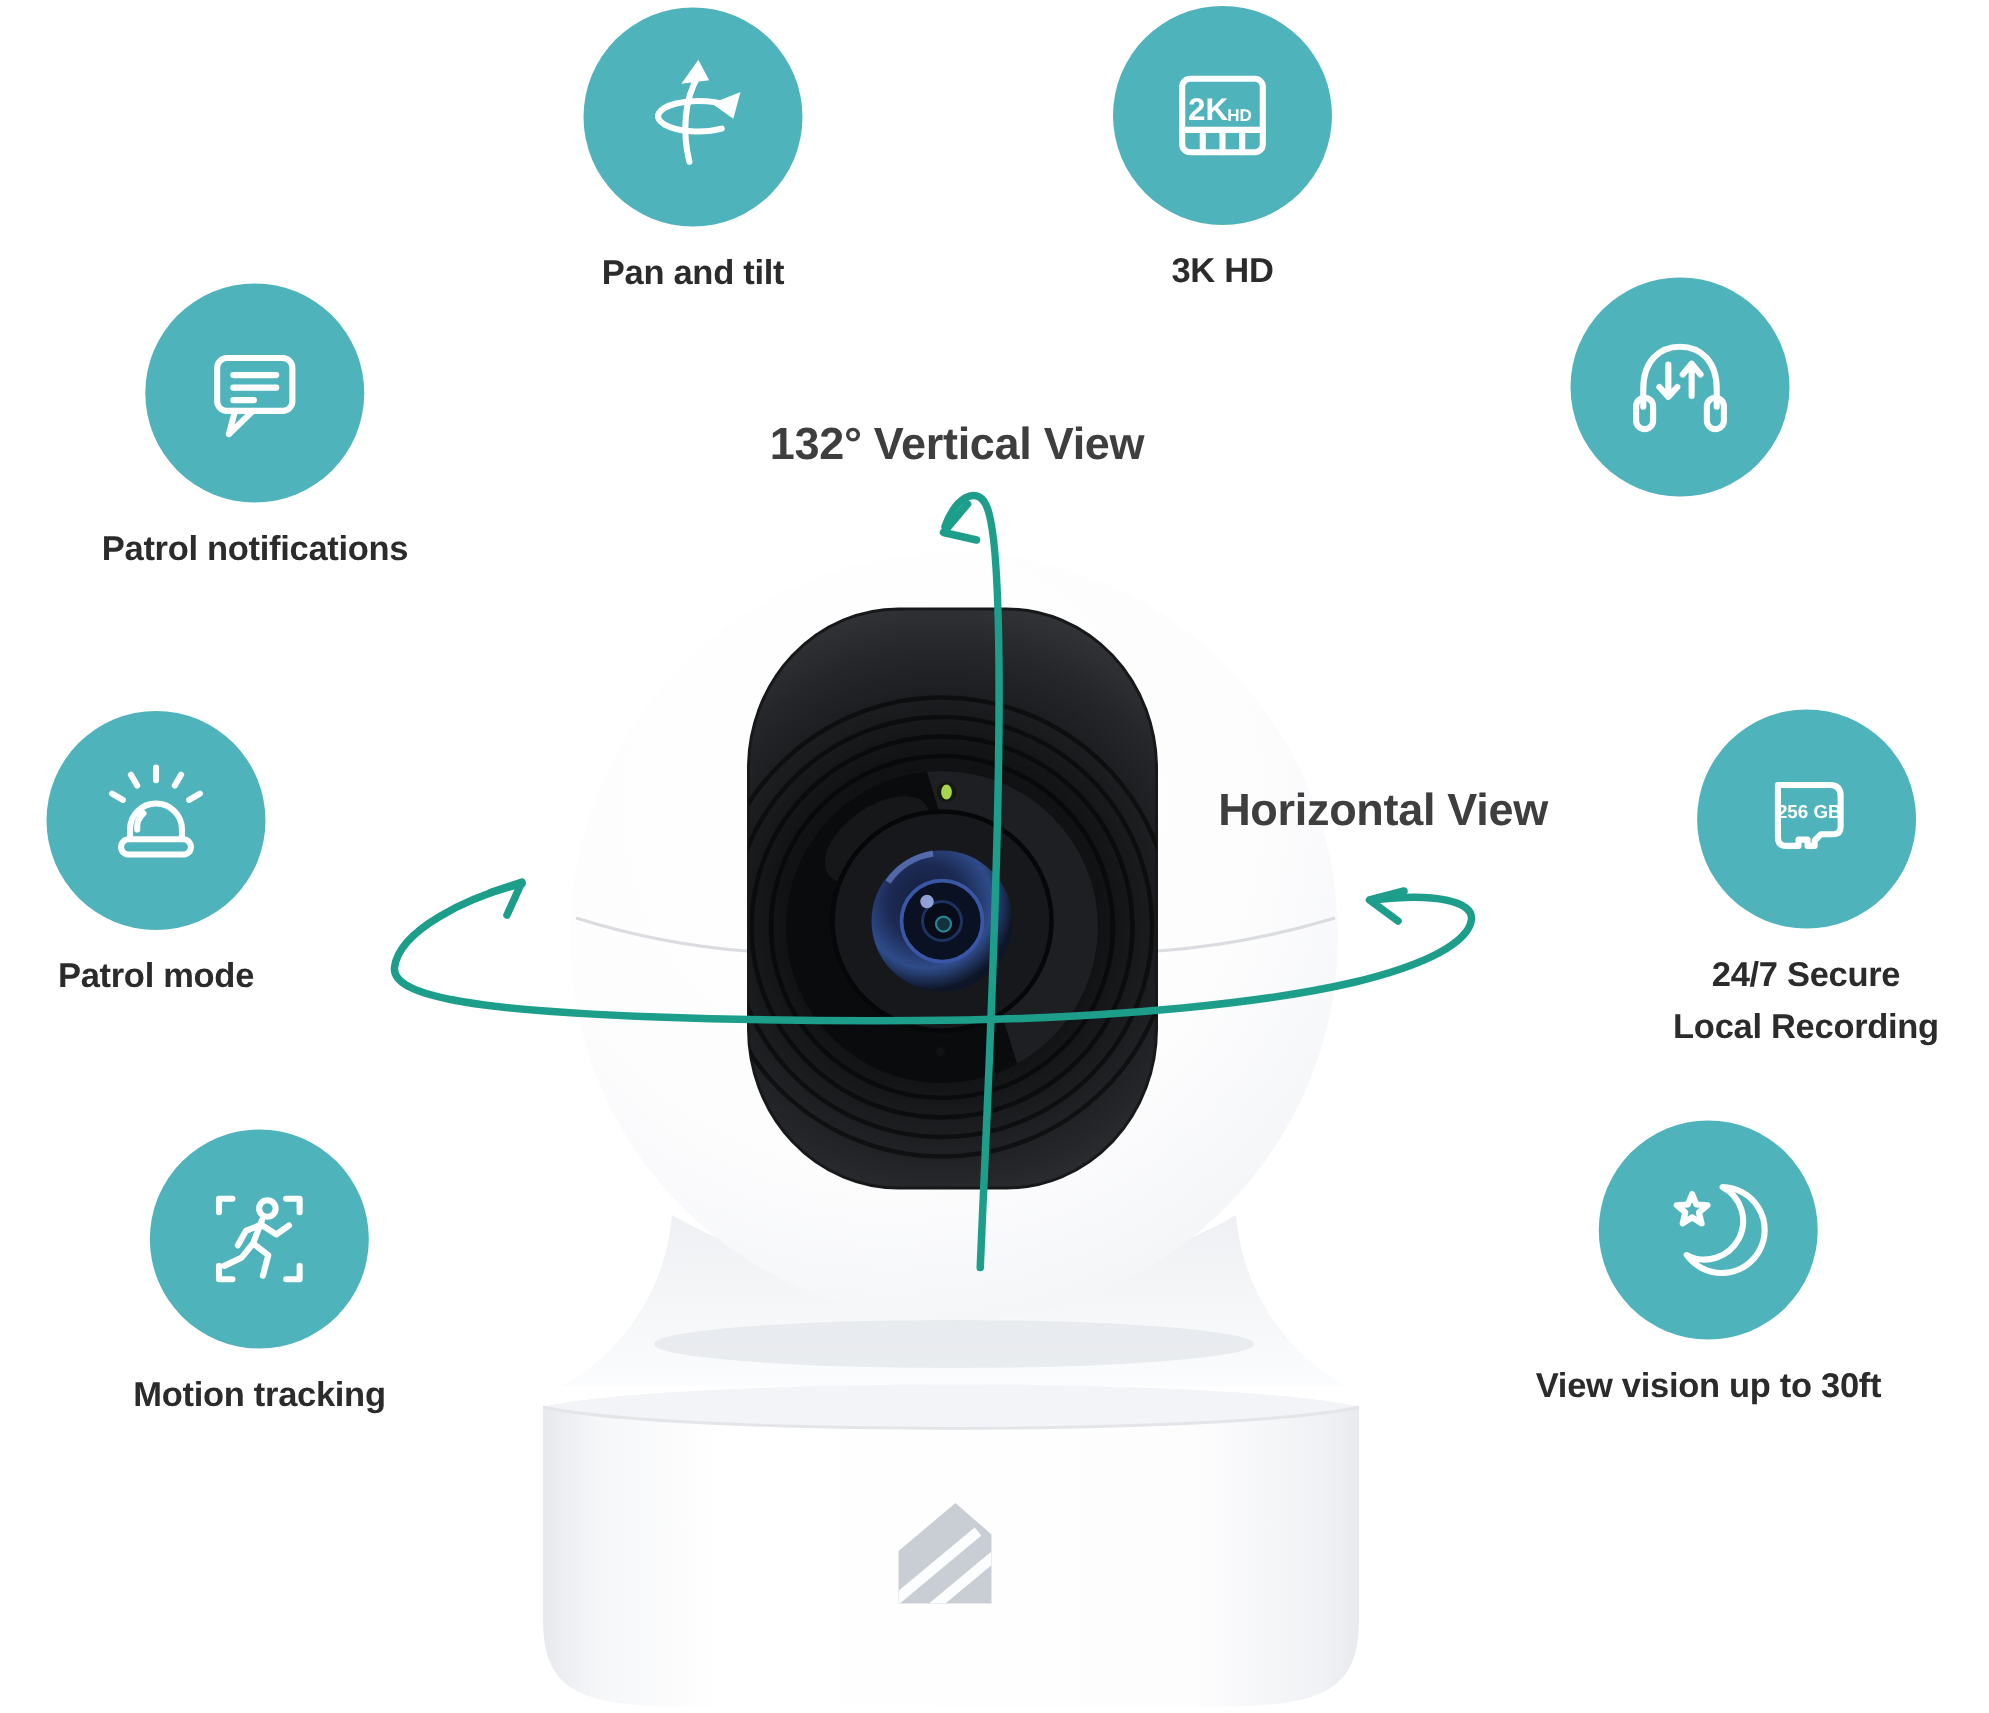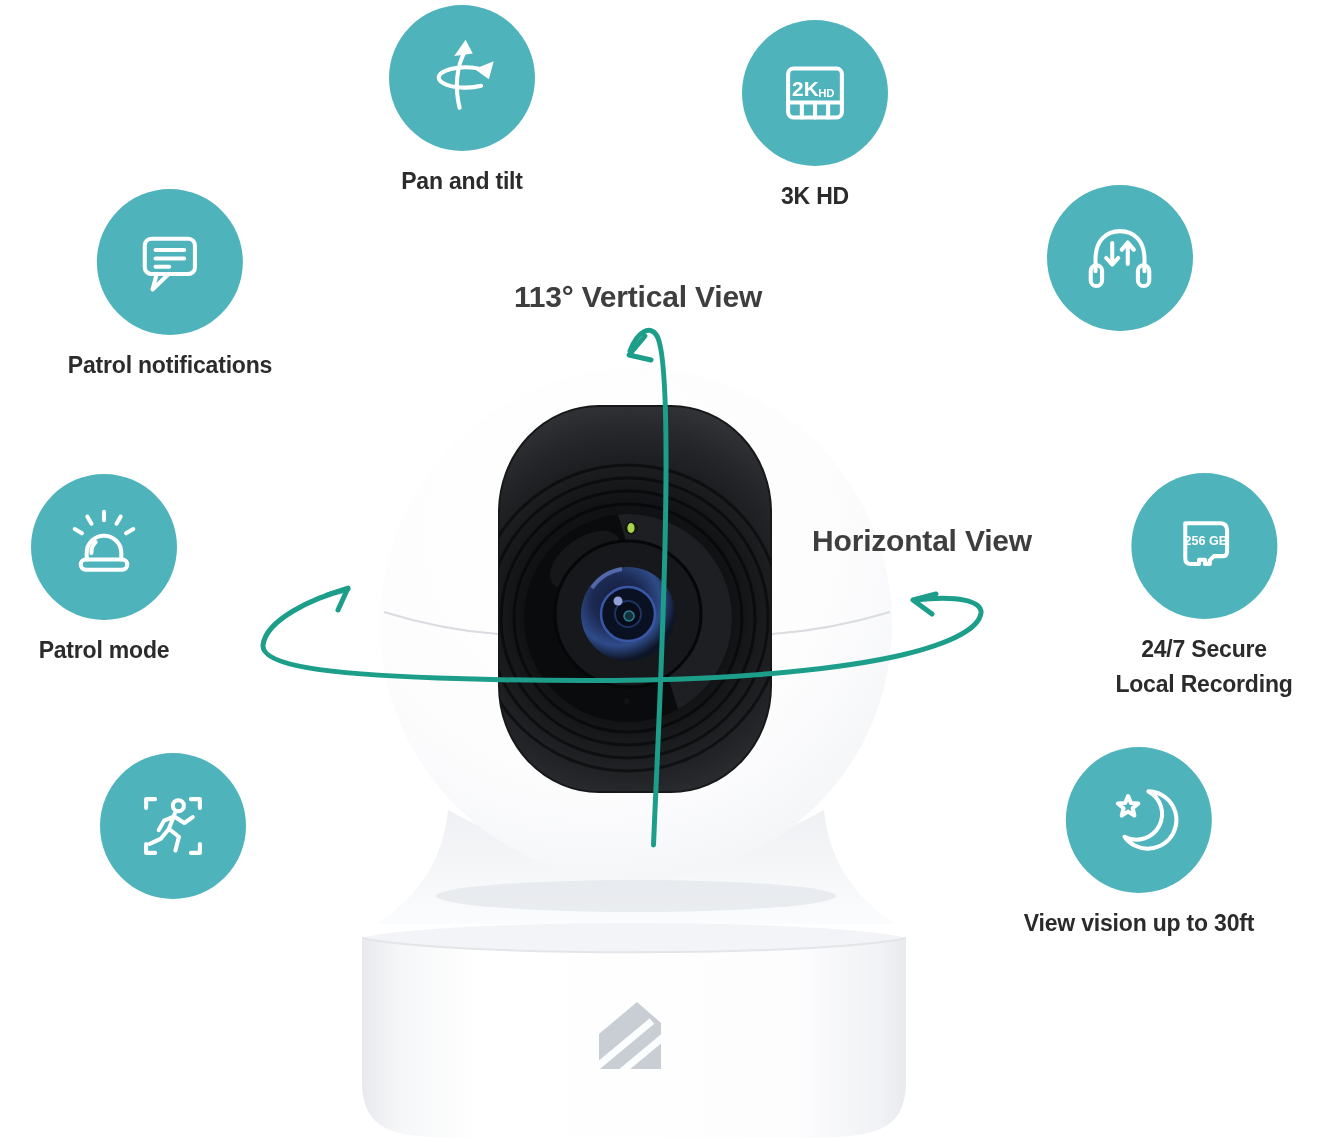--- a/index.html
+++ b/index.html
@@ -136,39 +136,39 @@
       <path d="M348 589 C 312 598 266 620 263 645 C 261 666 328 674 438 678 C 525 681 585 681 645 680
            C 745 678 842 669 902 655 C 952 643 979 628 981 613 C 982 601 957 595 916 600"></path>
       <polyline points="327,595 348,588 338,610"></polyline>
       <polyline points="932,614 913,600 936,594"></polyline>
       <path d="M653.5 845 C 657 760 663.5 640 665.5 520 C 667 430 666 352 657 336 C 650.5 324 637 332 630 351"></path>
       <polyline points="645,336 629,355 651,360"></polyline>
     </g>
   </svg>
 
   <div class="annot" style="left:638px;top:297px">
-    <span>113° Vertical View</span>
+    <span>132° Vertical View</span>
   </div>
   <div class="annot" style="left:922px;top:541px">
     <div>Horizontal View</div>
   </div>
 
   <div class="feature" style="left:462px;top:5px">
     <div class="circle">
       <svg class="ic" viewBox="0 0 72 72">
         <path d="M34 61 C 30 45 31 26 39 13"></path>
         <path class="f" d="M39 4 L29.5 17.5 L45 15.5 Z"></path>
         <path d="M58 31 A 22.5 8.5 0 1 0 52 42.5"></path>
         <path class="f" d="M46.5 28.5 L62.5 22 L58.5 37 Z"></path>
       </svg>
     </div>
     <div class="label">Pan and tilt</div>
   </div>
 
-  <div class="feature" style="left:815px;top:20px">
+  <div class="feature" style="left:815px;top:4px">
     <div class="circle">
       <svg class="ic" viewBox="0 0 72 72">
         <rect x="13.5" y="15.5" width="45" height="41" rx="4.5"></rect>
         <path d="M13.5 44 H58.5 M25 44 V56.5 M36 44 V56.5 M47 44 V56.5"></path>
         <text x="28" y="38.5" font-size="17.5" text-anchor="middle">2K</text>
         <text x="45.5" y="39" font-size="9.5" text-anchor="middle">HD</text>
       </svg>
     </div>
     <div class="label">3K HD</div>
   </div>
@@ -222,20 +222,21 @@
   </div>
 
   <div class="feature" style="left:173px;top:753px">
     <div class="circle">
       <svg class="ic" viewBox="0 0 72 72">
         <path d="M13.5 21 V13.5 H21 M51 13.5 H58.5 V21 M58.5 51 V58.5 H51 M21 58.5 H13.5 V51"></path>
         <circle cx="40.5" cy="19" r="4.6" stroke-width="3.2"></circle>
         <path d="M37.5 25.5 L32.5 38.5 M37 28 L45.5 33.5 L52.5 28.5 M37 28 L28.5 31.5 L24 39.5 M32.5 38.5 L41 45 L38 56.5 M32.5 38.5 L26 46.5 L16.5 51" stroke-width="3.2"></path>
       </svg>
     </div>
+    <div class="label">Motion tracking</div>
   </div>
 
   <div class="feature" style="left:1139px;top:747px">
     <div class="circle">
       <svg class="ic" viewBox="0 0 72 72">
         <path d="M44 12 A24 24 0 1 1 24 50 A19 19 0 0 0 44 12 Z"></path>
         <path d="M27 16 L29.4 21.8 L35.6 22.2 L30.8 26.2 L32.3 32.3 L27 29 L21.7 32.3 L23.2 26.2 L18.4 22.2 L24.6 21.8 Z" stroke-width="2.8"></path>
       </svg>
     </div>
     <div class="label">View vision up to 30ft</div>

